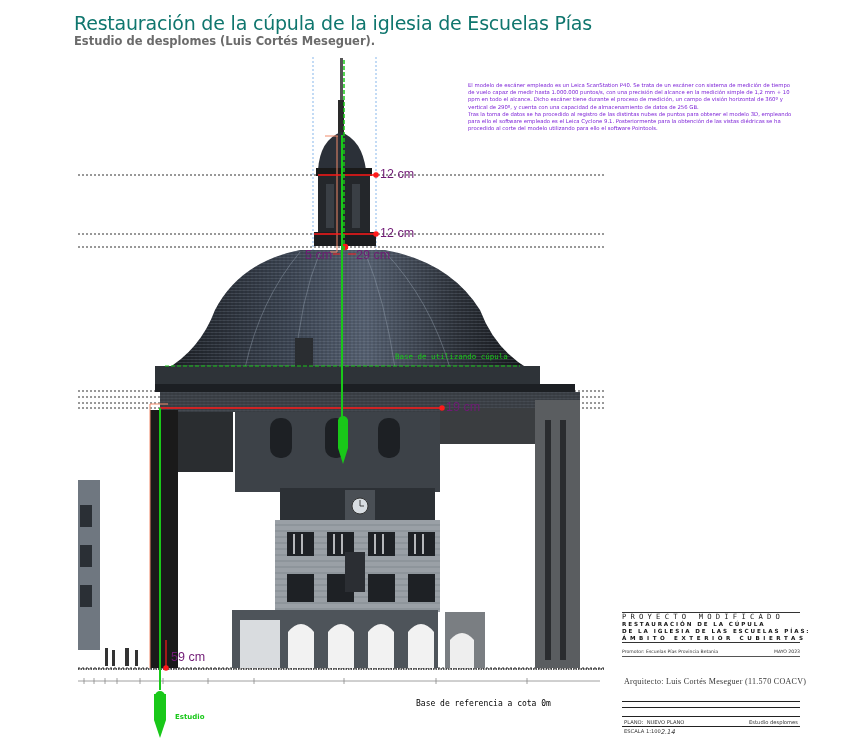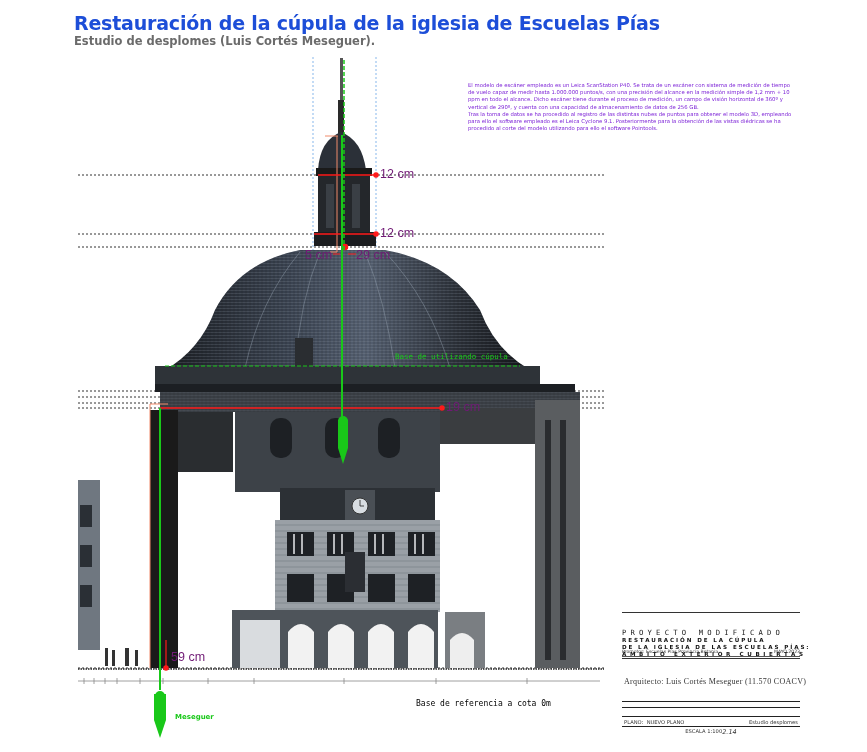--- a/index.html
+++ b/index.html
@@ -1,36 +1,36 @@
 <!DOCTYPE html>
 <html><head>
 <meta charset="utf-8">
 <style>
   html, body { margin:0; padding:0; background:#ffffff; }
   body { width:867px; height:752px; position:relative; overflow:hidden; font-family:"DejaVu Sans", sans-serif; }
-  .title { position:absolute; left:74px; top:12px; font-size:19px; font-weight:bold; color:#1d4ed8; letter-spacing:-0.2px; white-space:nowrap; }
+  .title { position:absolute; left:74px; top:12px; font-size:19px; font-weight:normal; color:#0f766e; letter-spacing:-0.2px; white-space:nowrap; }
   .subtitle { position:absolute; left:74px; top:34px; font-size:11.5px; font-weight:bold; color:#6b6b6b; white-space:nowrap; }
   .note { position:absolute; left:468px; top:82px; width:325px; font-family:"DejaVu Sans", sans-serif; font-size:5.3px; line-height:7.2px; color:#7a1fd6; }
   .note p { margin:0; }
   .drawing { position:absolute; left:0; top:0; width:867px; height:752px; }
   .lbl { position:absolute; white-space:nowrap; font-family:"Liberation Sans", sans-serif; }
   .red-lbl { color:#701a75; font-size:12.5px; }
   .green-lbl { color:#19c819; font-size:7.5px; font-family:"DejaVu Sans Mono", monospace; }
   .black-lbl { color:#000; font-size:8px; font-family:"DejaVu Sans Mono", monospace; }
   .plomada { color:#19c819; font-size:7px; font-weight:bold; font-family:"DejaVu Sans", sans-serif; }
   
-  .tb1 { position:absolute; left:622px; top:612px; width:178px; border-top:1.5px solid #333; border-bottom:1.5px solid #333; padding-top:16px; }
+  .tb1 { position:absolute; left:622px; top:612px; width:178px; border-top:1.5px solid #333; border-bottom:1.5px solid #333; padding-top:0; }
   .tb-pm { font-family:"DejaVu Sans Mono", monospace; font-size:7.2px; letter-spacing:4.2px; color:#222; line-height:8px; white-space:nowrap; }
   .tb-r { font-family:"DejaVu Sans", sans-serif; font-weight:bold; font-size:5.6px; letter-spacing:1.9px; color:#111; line-height:7px; white-space:nowrap; }
   .tb-r.wide { letter-spacing:3.6px; }
   .tb-prom { position:absolute; left:622px; top:649px; width:178px; font-size:4.6px; color:#333; display:flex; justify-content:space-between; border-bottom:1.5px solid #555; padding-bottom:2px; }
   .tb-arch { position:absolute; left:624px; top:677px; font-family:Liberation Serif, serif; font-size:8px; color:#333; white-space:nowrap; letter-spacing:0.3px; }
   .tb-line { position:absolute; left:622px; width:178px; height:0; border-top:1.3px solid #222; }
   .tb-plano { position:absolute; left:624px; top:719px; width:174px; display:flex; justify-content:space-between; font-size:5.2px; color:#333; }
-  .tb-escala { position:absolute; left:624px; top:728px; width:174px; display:flex; justify-content:center; font-size:5.2px; color:#333; }
+  .tb-escala { position:absolute; left:624px; top:728px; width:174px; display:flex; justify-content:flex-start; font-size:5.2px; color:#333; }
   .tb-escala .num { font-style:italic; font-size:6.5px; }
 </style>
 </head>
 <body>
 
 <div class="title">Restauración de la cúpula de la iglesia de Escuelas Pías</div>
 <div class="subtitle">Estudio de desplomes (Luis Cortés Meseguer).</div>
 
 <div class="note">
   <p>El modelo de escáner empleado es un Leica ScanStation P40. Se trata de un escáner con sistema de medición de tiempo de vuelo capaz de medir hasta 1.000.000 puntos/s, con una precisión del alcance en la medición simple de 1,2 mm + 10 ppm en todo el alcance. Dicho escáner tiene durante el proceso de medición, un campo de visión horizontal de 360º y vertical de 290º, y cuenta con una capacidad de almacenamiento de datos de 256 GB.</p>
@@ -226,21 +226,21 @@
 
 <div class="lbl red-lbl" style="left:380px;top:167px;">12 cm</div>
 <div class="lbl red-lbl" style="left:380px;top:226px;">12 cm</div>
 <div class="lbl red-lbl" style="left:305px;top:248px;">5 cm</div>
 <div class="lbl red-lbl" style="left:356px;top:248px;">29 cm</div>
 <div class="lbl red-lbl" style="left:446px;top:400px;">19 cm</div>
 <div class="lbl red-lbl" style="left:171px;top:650px;">59 cm</div>
 
 <div class="lbl green-lbl" style="left:395px;top:352px;">Base de utilizando cúpula</div>
 <div class="lbl black-lbl" style="left:416px;top:670px;margin-top:29px;">Base de referencia a cota 0m</div>
-<div class="lbl plomada" style="left:175px;top:713px;">Meseguer</div>
+<div class="lbl plomada" style="left:175px;top:713px;">Estudio</div>
 
 <div class="tb1">
   <div class="tb-pm">PROYECTO MODIFICADO</div>
   <div class="tb-r">RESTAURACIÓN DE LA CÚPULA</div>
   <div class="tb-r">DE LA IGLESIA DE LAS ESCUELAS PÍAS:</div>
   <div class="tb-r wide">ÁMBITO EXTERIOR CUBIERTAS</div>
 </div>
 <div class="tb-prom">
   <span>Promotor: Escuelas Pías Provincia Betania</span>
   <span>MAYO 2023</span>

